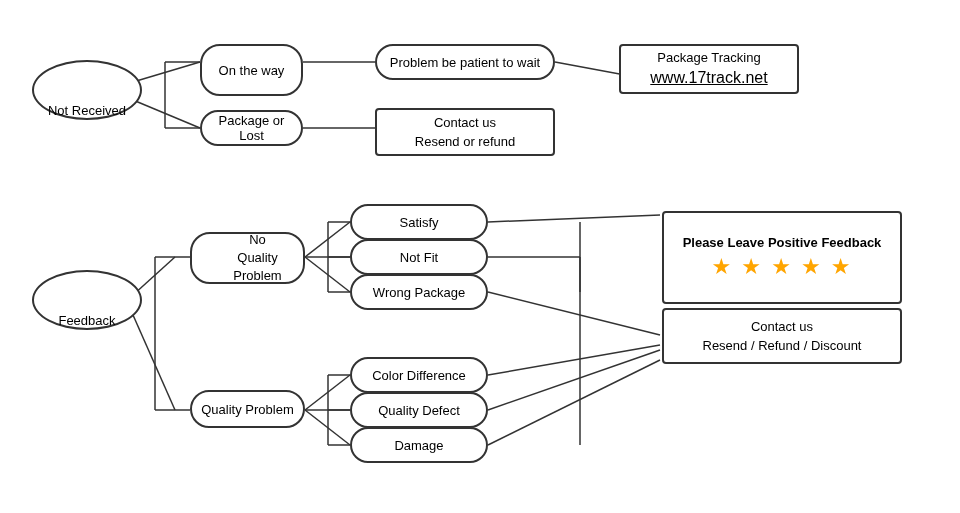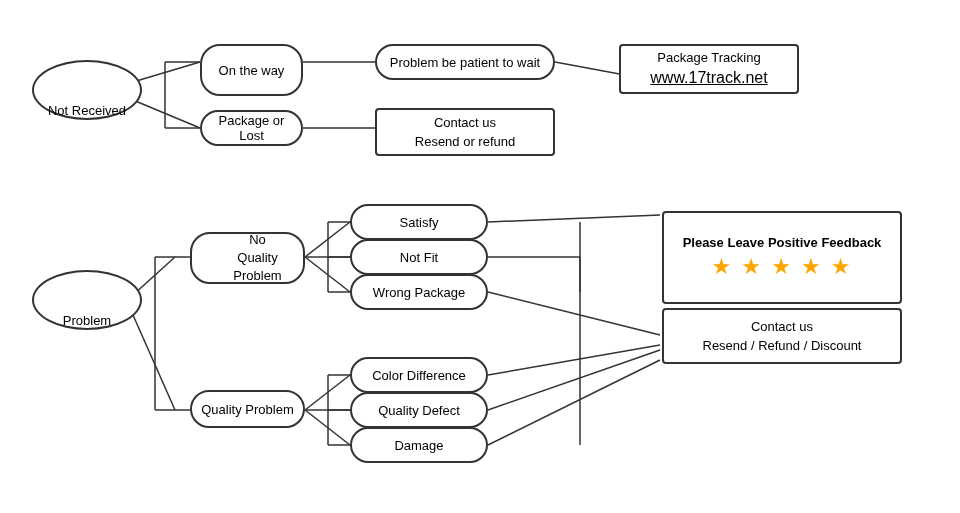--- a/index.html
+++ b/index.html
@@ -163,21 +163,21 @@
 
   <div class="node-rect-sharp" style="left:619px; top:44px; width:180px; height:50px;">
     <span style="text-align:center; line-height:1.4;">Package Tracking<br><span style="font-size:16px;text-decoration:underline;">www.17track.net</span></span>
   </div>
 
   <div class="node-rect-sharp" style="left:375px; top:108px; width:180px; height:48px;">
     <span style="text-align:center; line-height:1.5;">Contact us<br>Resend or refund</span>
   </div>
 
   <div class="node-ellipse" style="left:32px; top:270px; width:110px; height:60px;">
-    <span>Problem</span>
+    <span>Feedback</span>
   </div>
 
   <div class="node-rect" style="left:190px; top:232px; width:115px; height:52px;">
     <span style="text-align:center; line-height:1.4;margin-left:20px;">No<br>Quality Problem</span>
   </div>
 
   <div class="node-rect" style="left:190px; top:390px; width:115px; height:38px;">
     <span>Quality Problem</span>
   </div>
 

